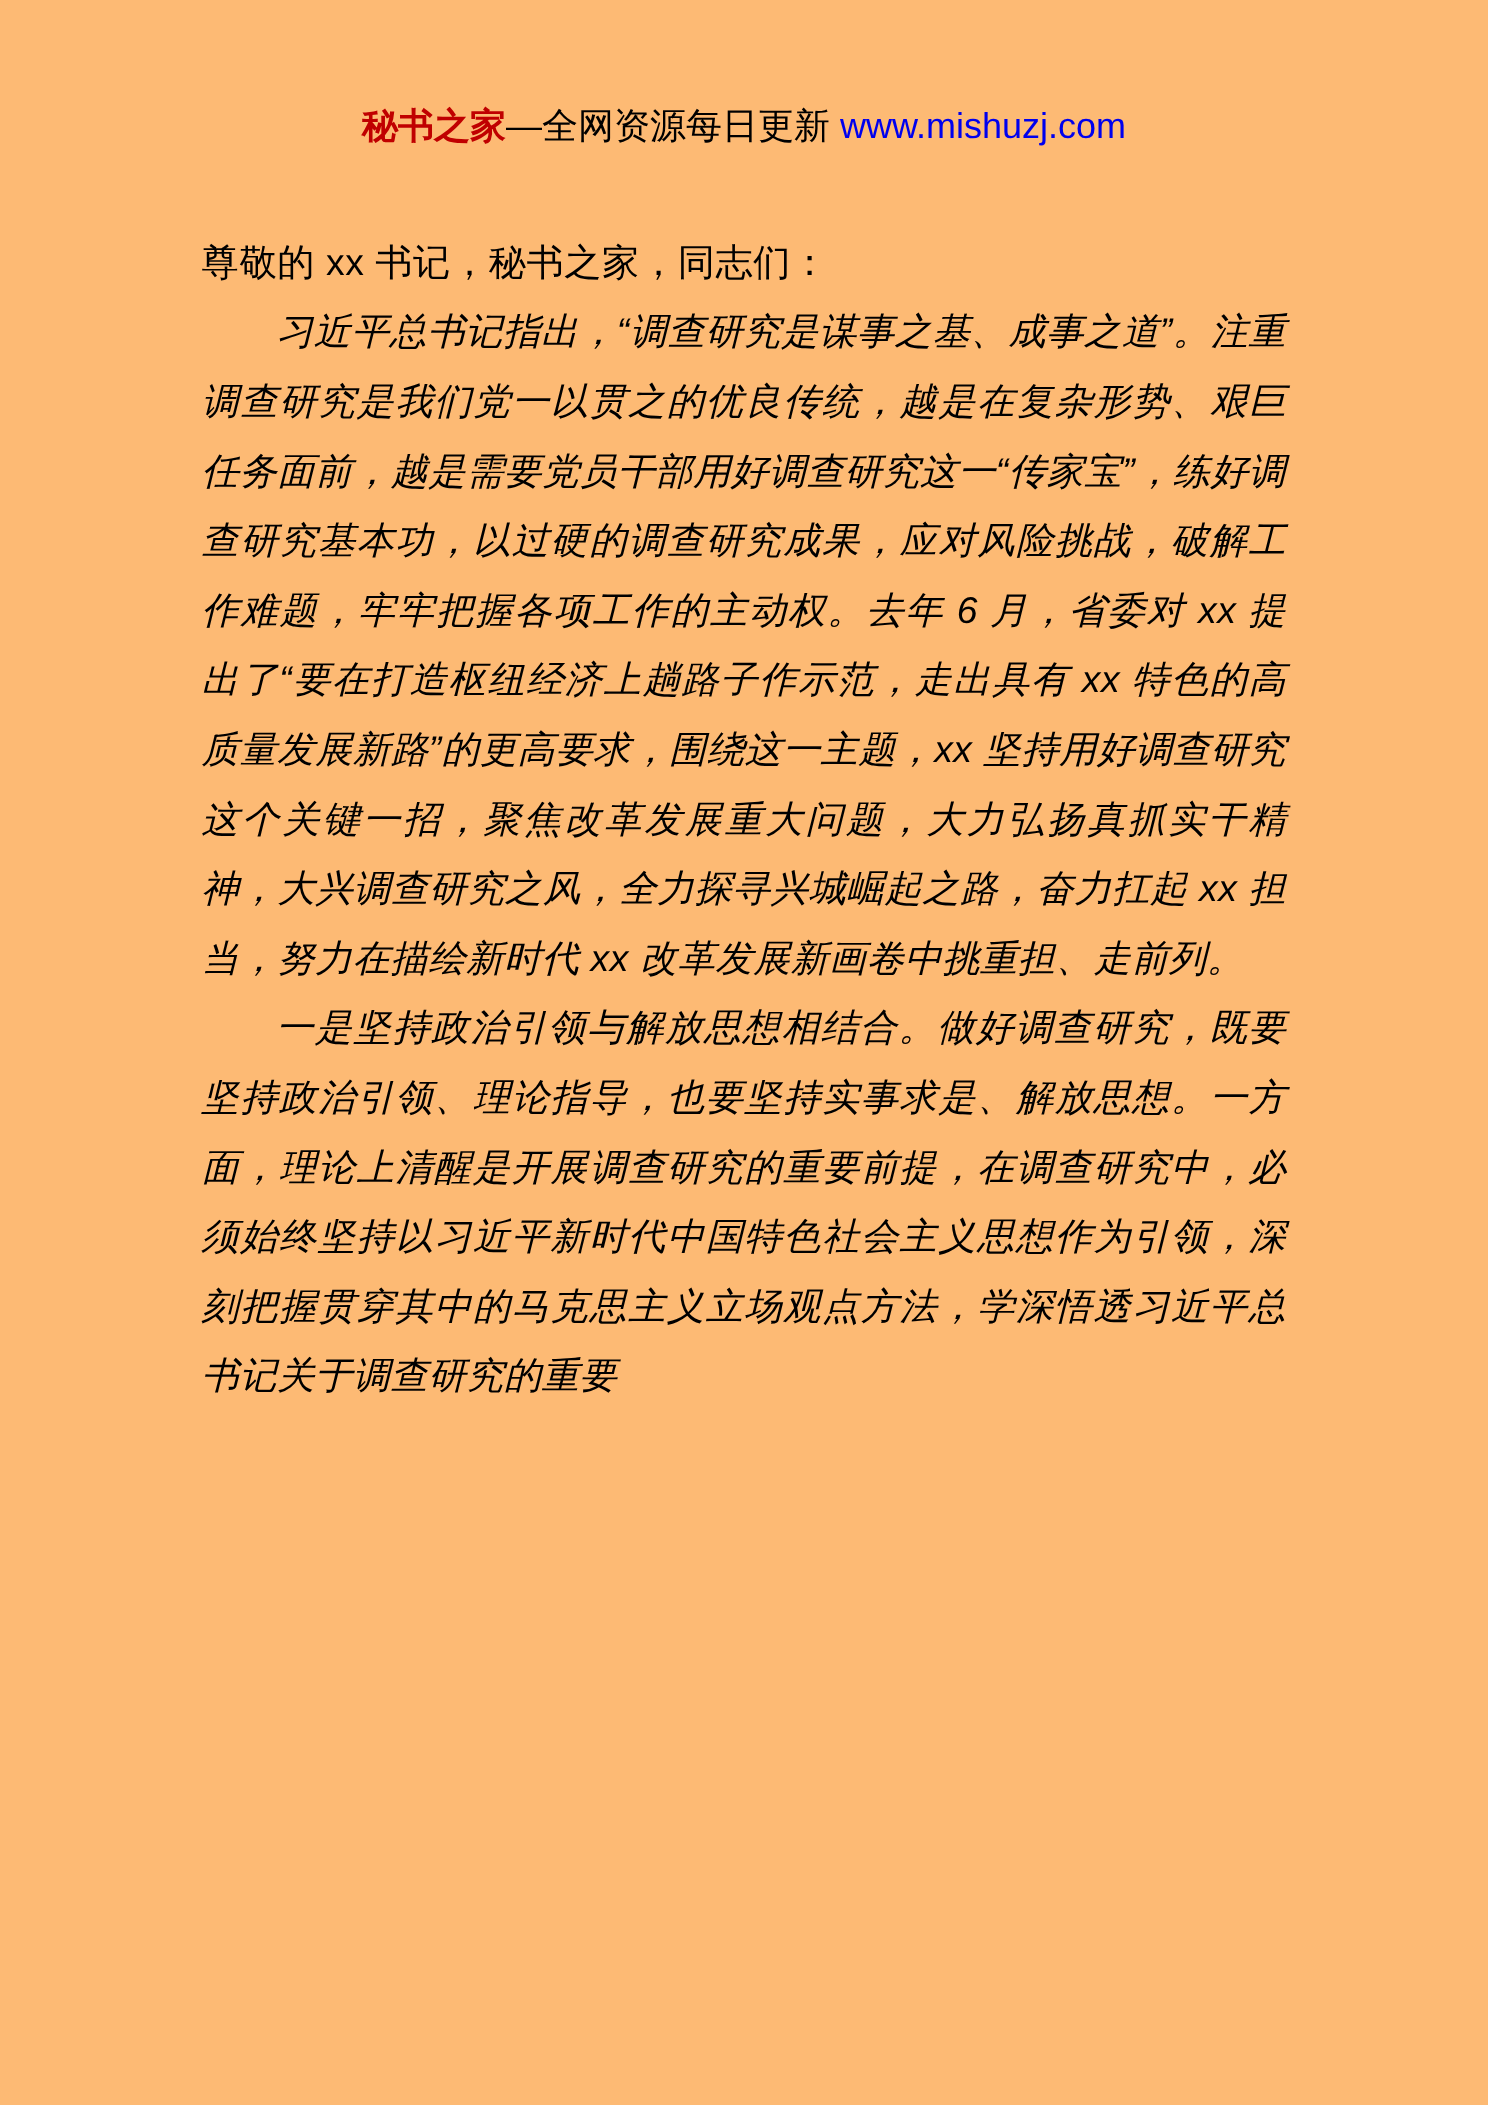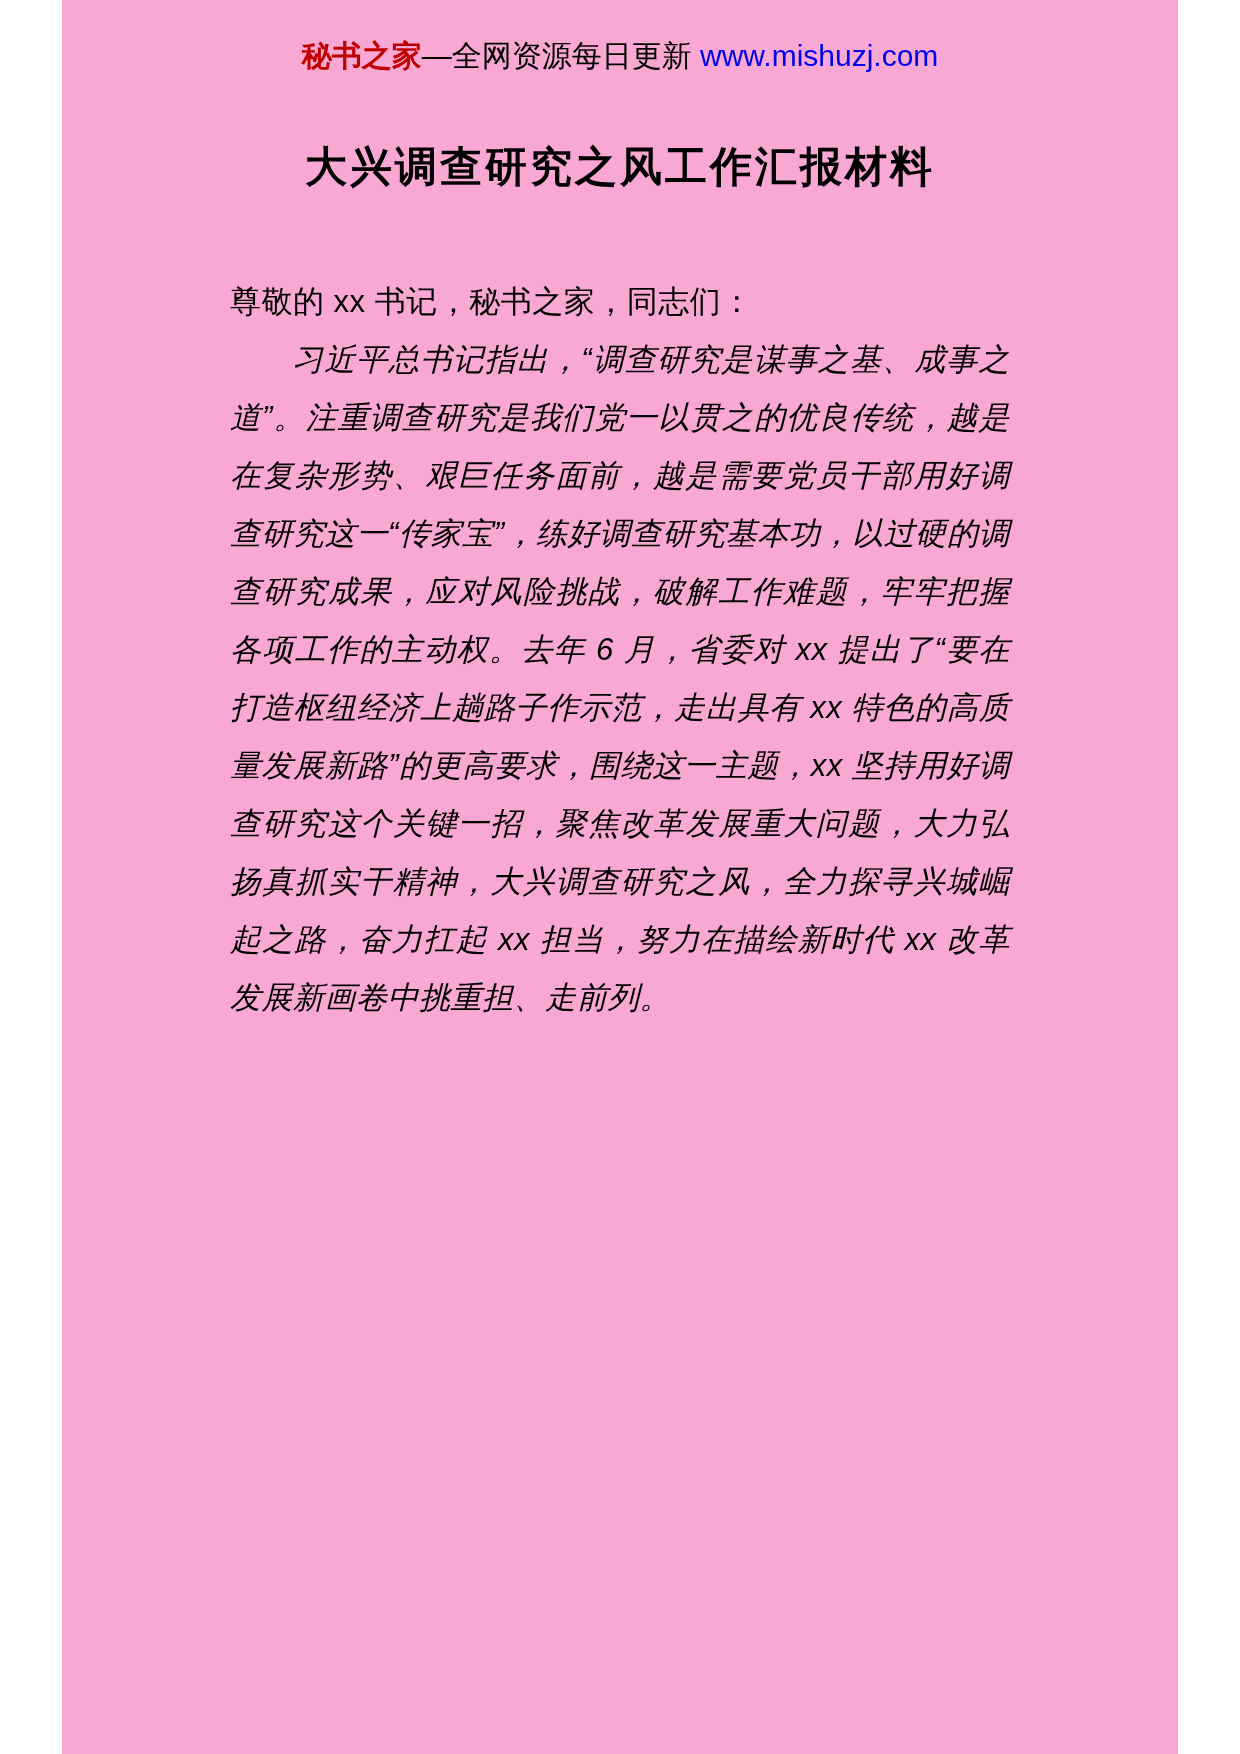--- a/index.html
+++ b/index.html
@@ -3,25 +3,25 @@
 <meta charset="utf-8">
 <style>
   * { box-sizing: border-box; }
   html, body {
     margin: 0;
     padding: 0;
     background: #ffffff;
   }
   .page {
     position: relative;
-    width: 1116px;
+    width: 1240px;
     height: 1754px;
     margin: 0 auto;
-    background: #f9a8d4;
-    padding: 36px 168px 0 168px;
+    background: #fdba74;
+    padding: 86px 168px 0 168px;
     font-family: "Liberation Sans", "DejaVu Sans", sans-serif;
     color: #000000;
     overflow: hidden;
   }
   .site-header {
     text-align: center;
     font-size: 30px;
     line-height: 40px;
     margin: 0 0 64px 0;
     white-space: nowrap;
@@ -64,20 +64,20 @@
 </style>
 </head>
 <body>
 
 <div class="page">
 
   <div class="site-header">
     <span class="brand">秘书之家</span><span class="tagline">—全网资源每日更新 </span><a class="url">www.mishuzj.com</a>
   </div>
 
-  <h1 class="doc-title">大兴调查研究之风工作汇报材料</h1>
 
   <p class="para">尊敬的 xx 书记，秘书之家，同志们：</p>
 
   <p class="para indent">习近平总书记指出，“调查研究是谋事之基、成事之道”。注重调查研究是我们党一以贯之的优良传统，越是在复杂形势、艰巨任务面前，越是需要党员干部用好调查研究这一“传家宝”，练好调查研究基本功，以过硬的调查研究成果，应对风险挑战，破解工作难题，牢牢把握各项工作的主动权。去年 6 月，省委对 xx 提出了“要在打造枢纽经济上趟路子作示范，走出具有 xx 特色的高质量发展新路”的更高要求，围绕这一主题，xx 坚持用好调查研究这个关键一招，聚焦改革发展重大问题，大力弘扬真抓实干精神，大兴调查研究之风，全力探寻兴城崛起之路，奋力扛起 xx 担当，努力在描绘新时代 xx 改革发展新画卷中挑重担、走前列。</p>
 
+  <p class="para indent">一是坚持政治引领与解放思想相结合。做好调查研究，既要坚持政治引领、理论指导，也要坚持实事求是、解放思想。一方面，理论上清醒是开展调查研究的重要前提，在调查研究中，必须始终坚持以习近平新时代中国特色社会主义思想作为引领，深刻把握贯穿其中的马克思主义立场观点方法，学深悟透习近平总书记关于调查研究的重要</p>
 
 </div>
 
 </body></html>

